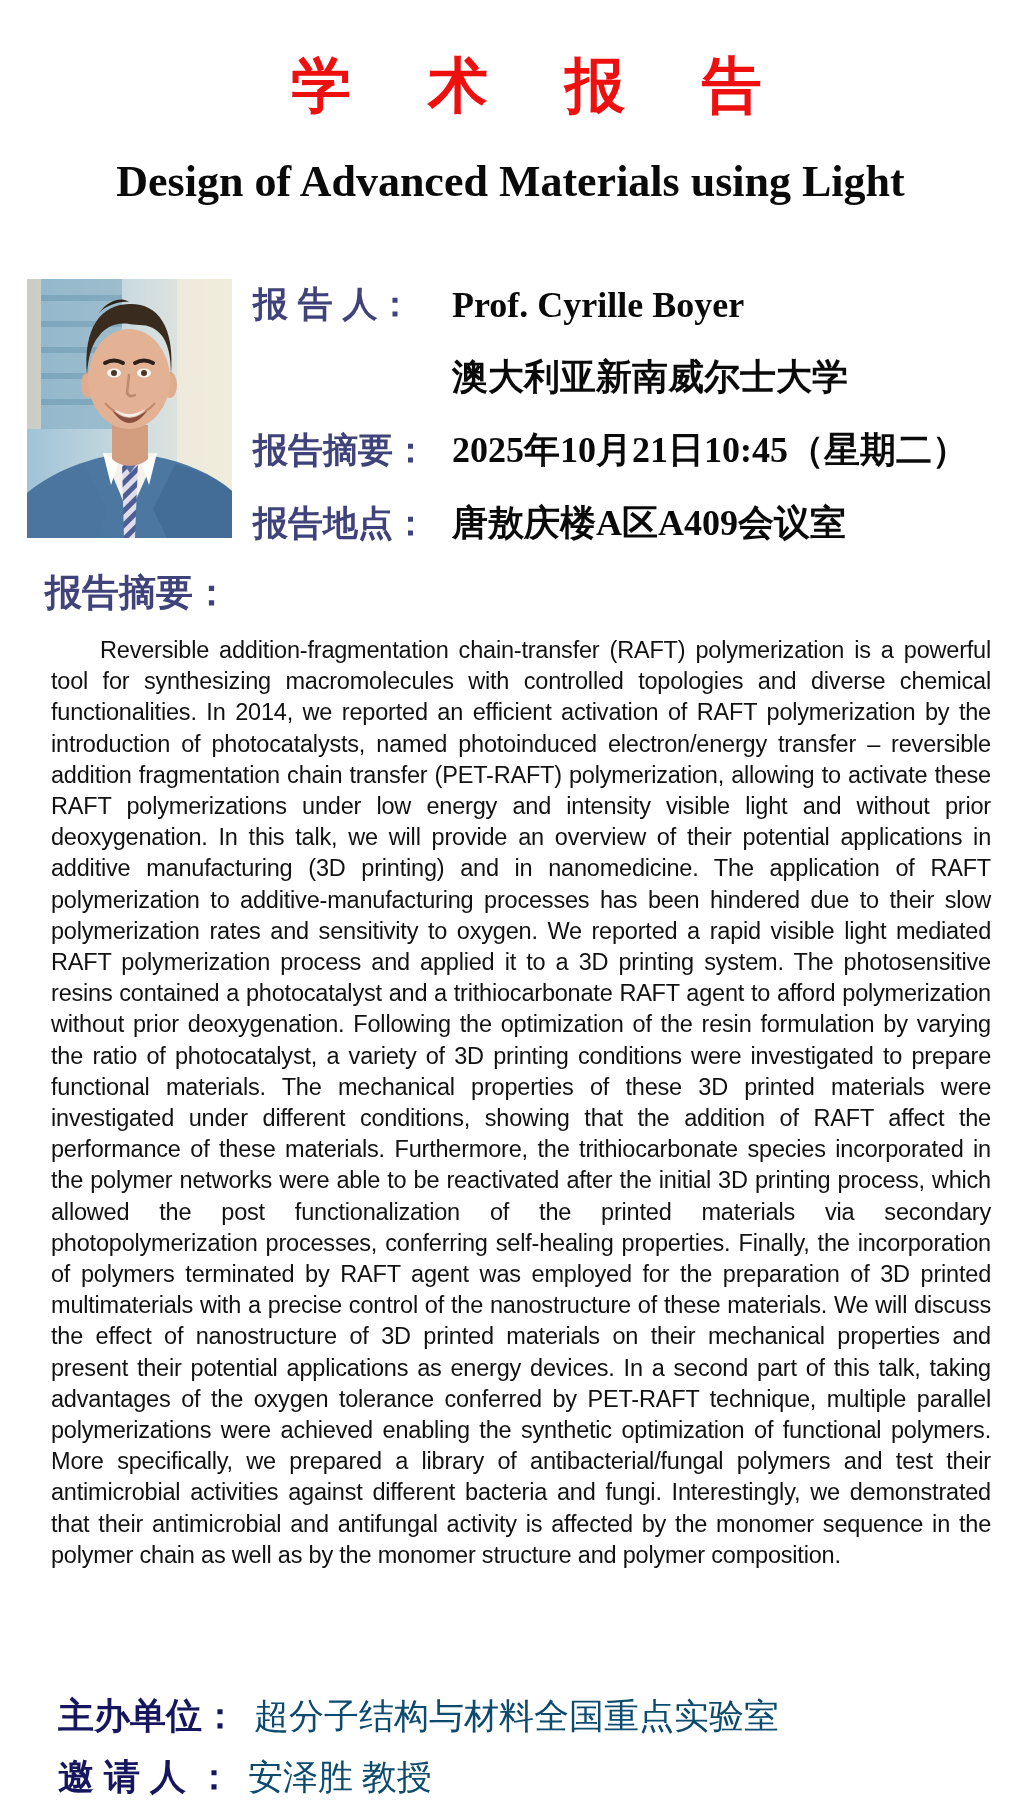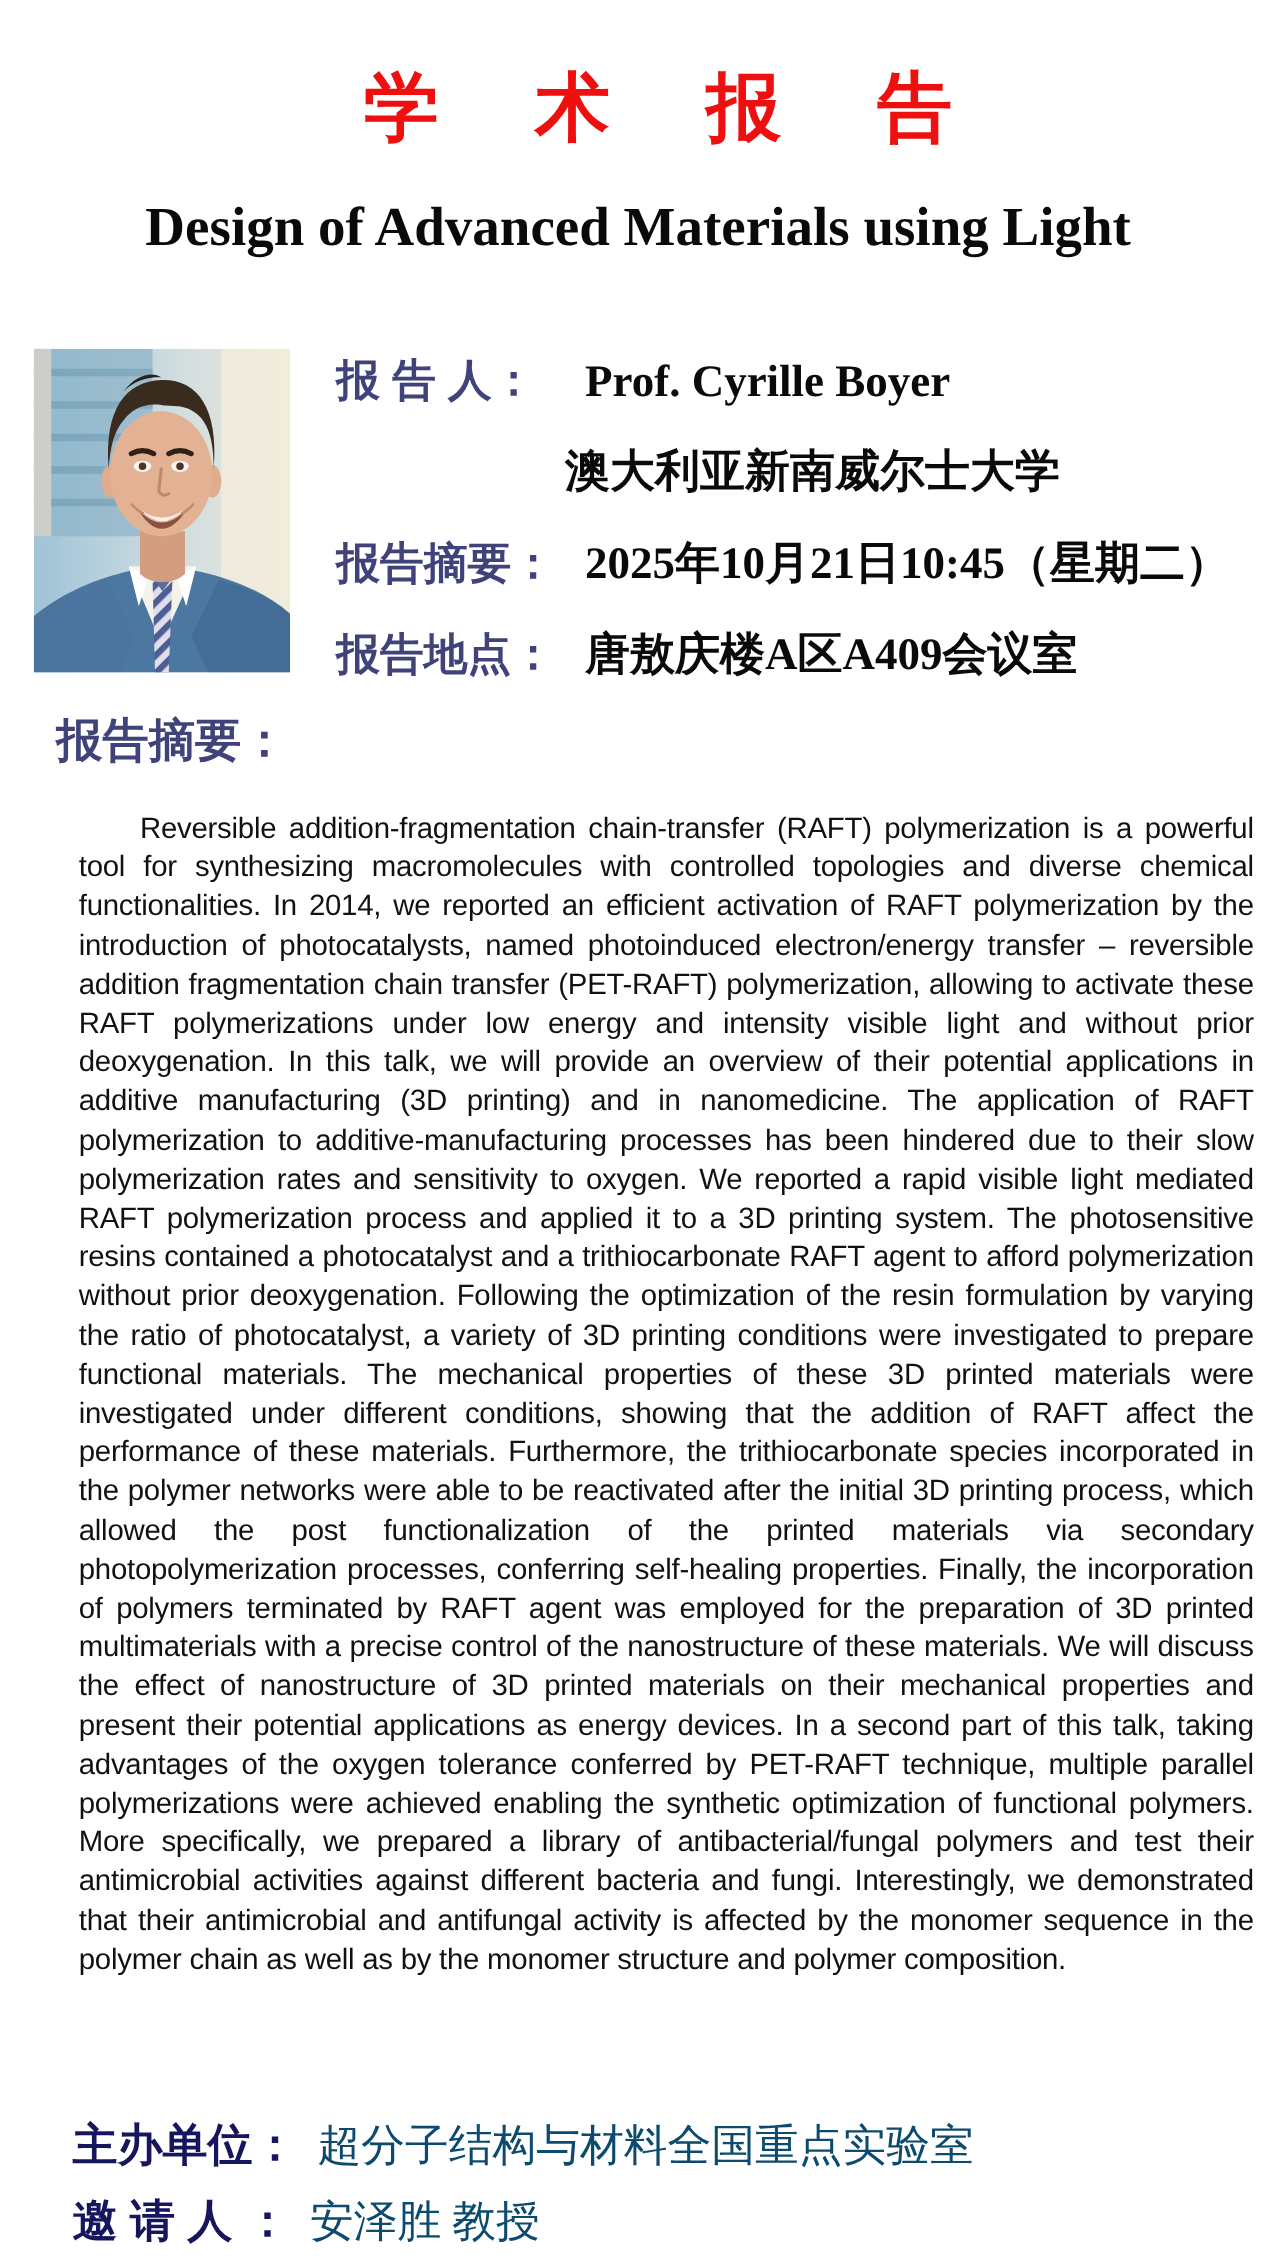--- a/index.html
+++ b/index.html
@@ -56,42 +56,41 @@
     align-items:center;
     white-space:nowrap;
   }
   .info-label{
     font-family:"Liberation Sans",sans-serif;
     font-weight:bold;
     font-size:35px;
     color:var(--label-blue,#40437a);
     min-width:199px;
     display:inline-block;
-    margin-left:16px;
   }
   .info-value{
     font-family:"Liberation Serif",serif;
     font-weight:bold;
     font-size:36px;
     color:#0a0a0a;
   }
   .indent{padding-left:199px;}
   .abstract-label{
     position:absolute;
     left:45px;top:568px;
     font-family:"Liberation Sans",sans-serif;
     font-weight:bold;
     font-size:37px;
     color:var(--label-blue,#40437a);
   }
   .abstract-body{
     position:absolute;
     left:47px;top:631px;
     width:940px;
-    margin:16px;
+    margin:4px;
     text-align:justify;
     font-family:"Liberation Sans",sans-serif;
     font-size:23.5px;
     line-height:31.2px;
     letter-spacing:-0.2px;
     color:var(--body-text,#111);
     text-indent:49px;
   }
   .footer{
     position:absolute;

